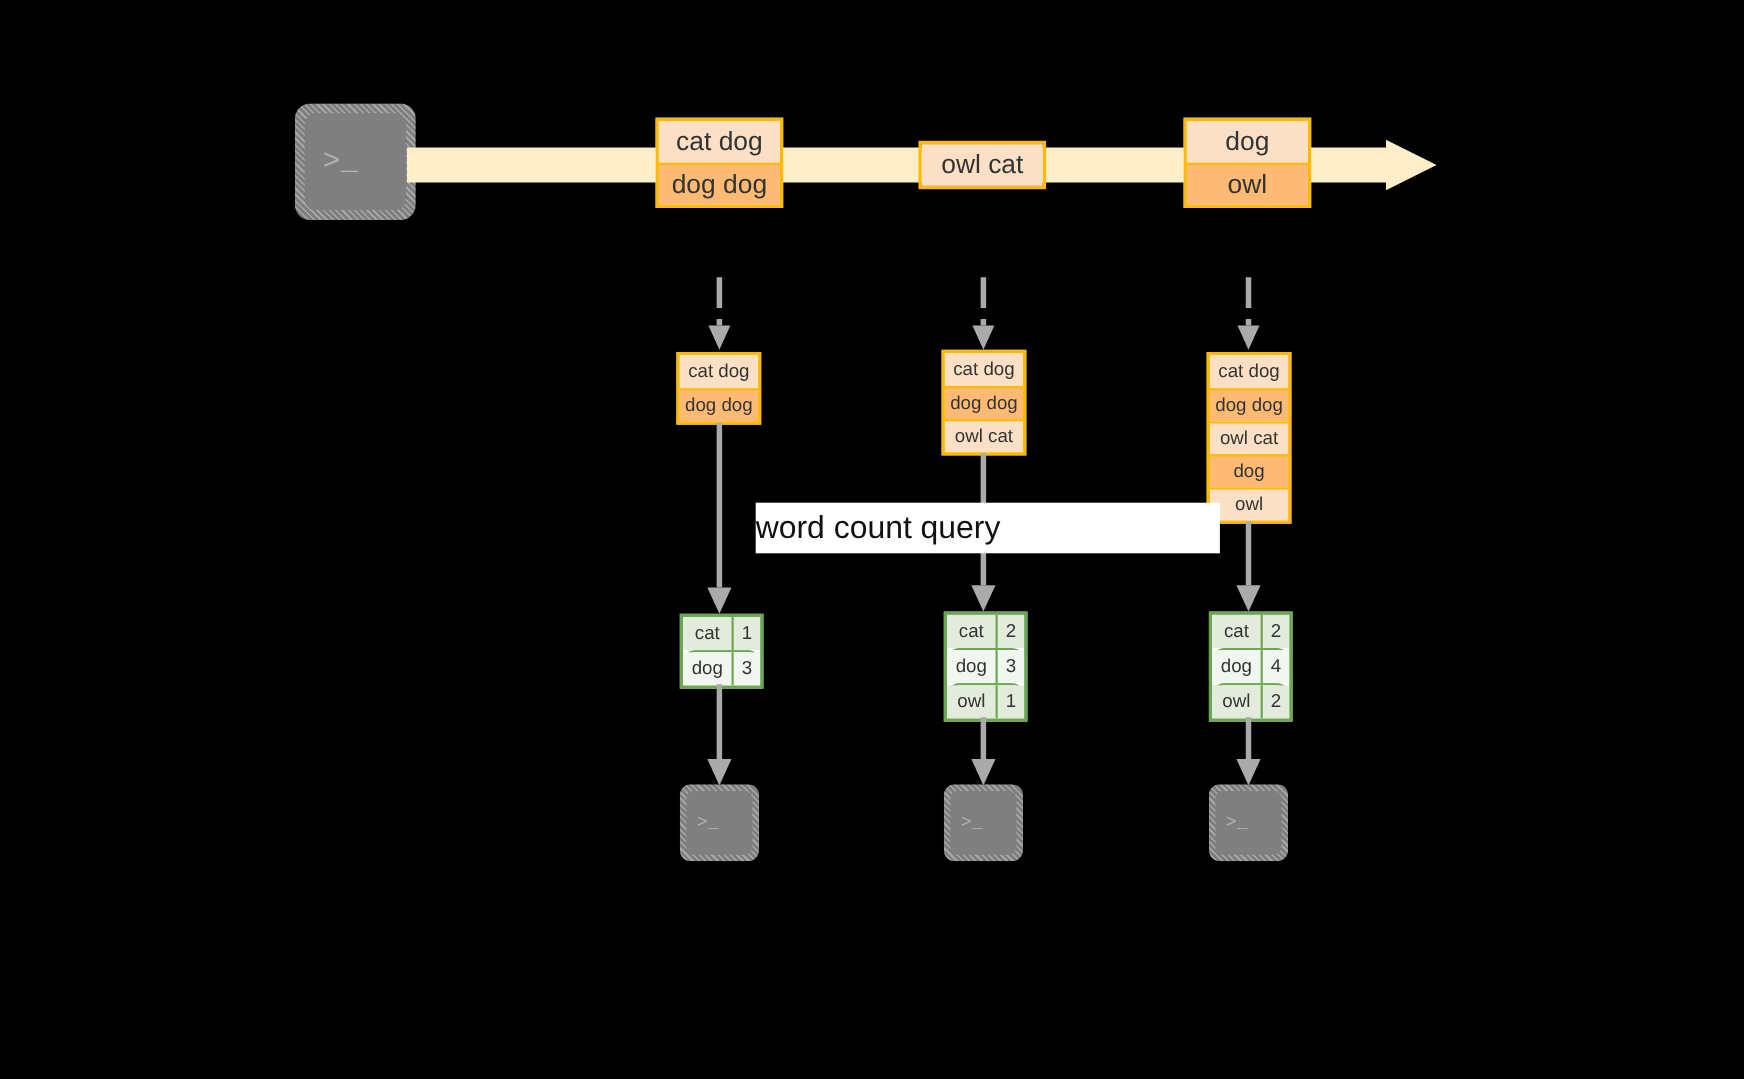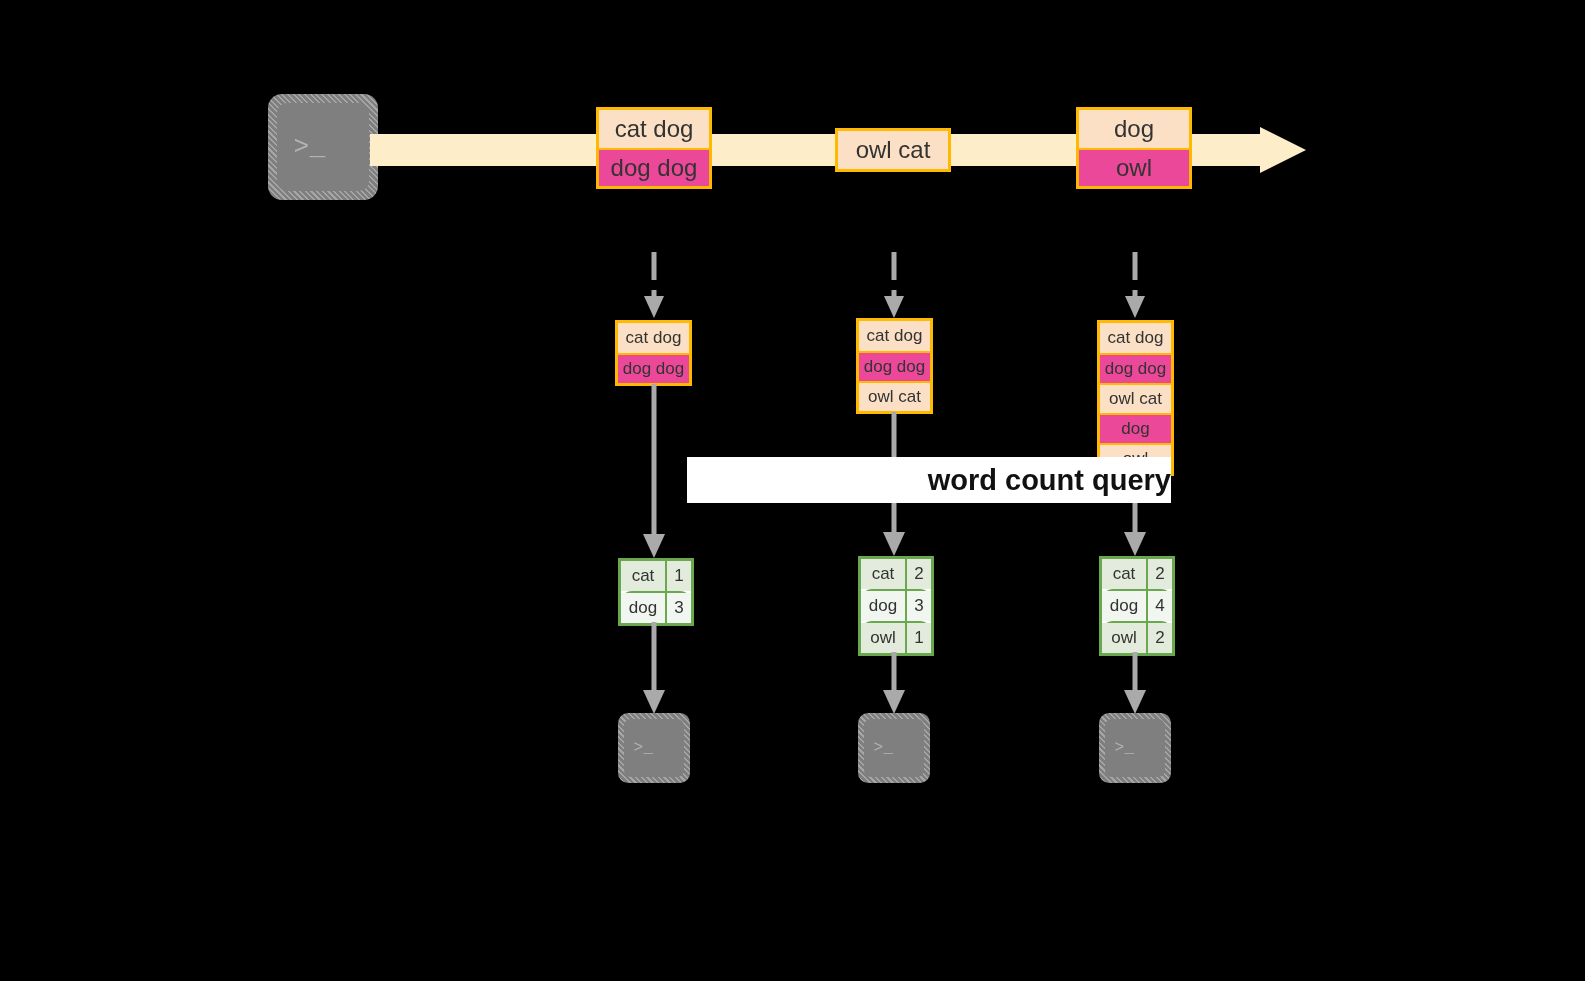--- a/index.html
+++ b/index.html
@@ -71,21 +71,21 @@
   }
   .msg-cell {
     box-sizing: border-box;
     display: flex;
     align-items: center;
     justify-content: center;
     color: #333333;
     white-space: nowrap;
   }
   .msg-cell.shade-a { background: #fbe0c5; }
-  .msg-cell.shade-b { background: #ec4899; }
+  .msg-cell.shade-b { background: #fdba74; }
   .msg-cell + .msg-cell { border-top: 2px solid #ffb900; }
 
   
   .msg-group.big .msg-cell { height: 38px; font-size: 24px; }
   .msg-group.big.single .msg-cell { height: 38px; }
 
   
   .msg-group.stack .msg-cell { height: 30px; font-size: 17px; }
 
   
@@ -120,30 +120,29 @@
   .conn {
     position: absolute;
   }
   .conn svg { display: block; overflow: visible; }
 
   
   .query-label {
     position: absolute;
     left: 687px;
     top: 457px;
-    width: 484px;
+    width: 422px;
     height: 46px;
     background: #ffffff;
     display: flex;
     align-items: center;
-    justify-content: flex-end;
+    justify-content: flex-start;
     color: #111111;
     font-size: 29px;
     white-space: nowrap;
-    font-weight: bold;
   }
 </style>
 </head>
 <body>
 
 <div id="canvas">
 
   <div class="terminal" style="left:268px; top:94px; width:110px; height:106px;">
     <div class="inner">
       <div class="prompt" style="font-size:26px;">&gt;_</div>

